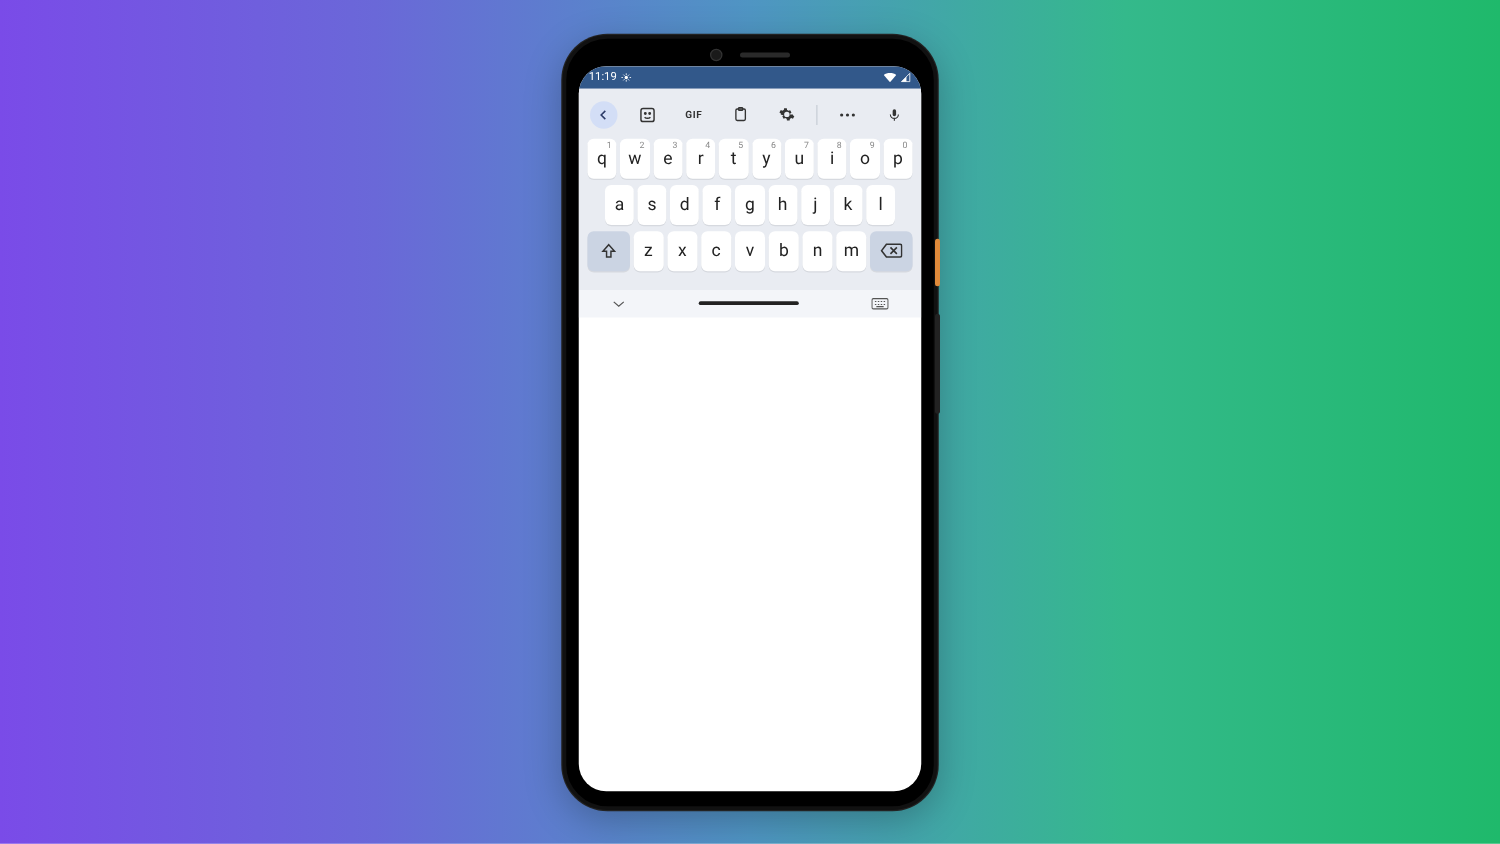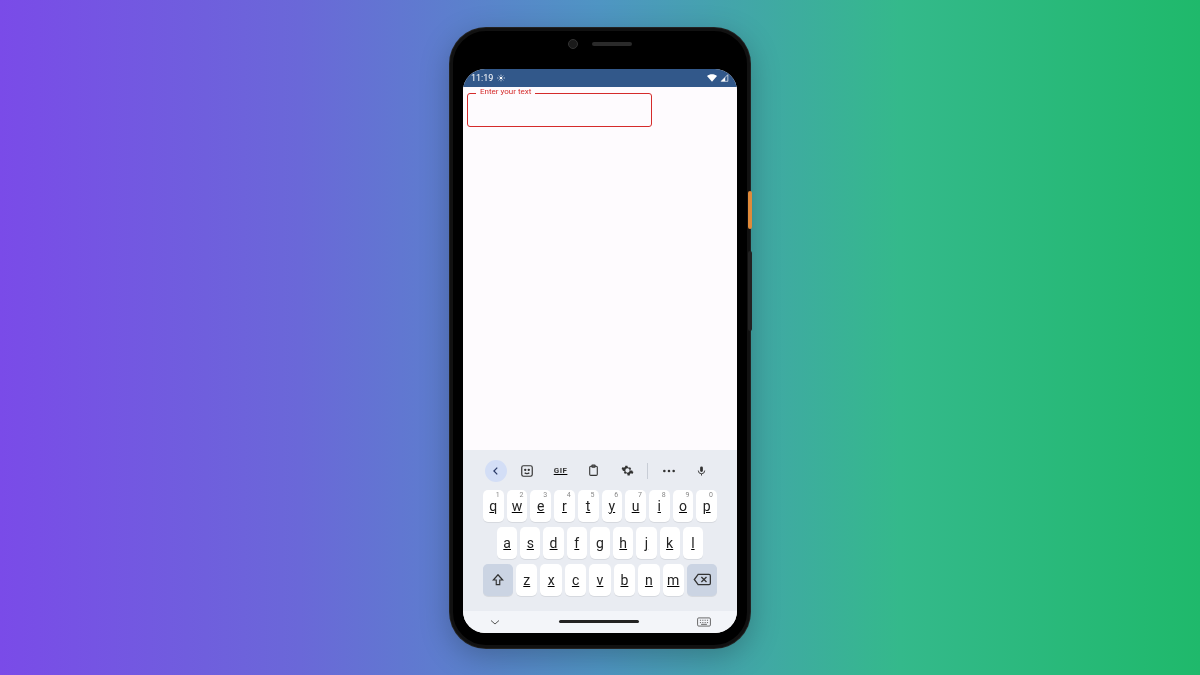--- a/index.html
+++ b/index.html
@@ -16,38 +16,38 @@
   .power-btn { position:absolute; right:-5px; top:160px; width:4px; height:38px; background:#E08A3A; border-radius:2px; }
   .vol-btn { position:absolute; right:-5px; top:220px; width:4px; height:80px; background:#222; border-radius:2px; }
   .notch {
     position:absolute; top:8px; left:50%; transform:translateX(-50%);
     display:flex; align-items:center; gap:14px;
   }
   .cam { width:10px; height:10px; background:#1a1a1a; border-radius:50%; border:1px solid #333; }
   .speaker { width:40px; height:4px; background:#2a2a2a; border-radius:3px; }
   .screen {
     position:absolute; top:22px; left:10px; right:10px; bottom:12px;
-    background:#fff; border-radius:22px; overflow:hidden; display:flex; flex-direction:column;margin-top:16px;
+    background:#fff; border-radius:22px; overflow:hidden; display:flex; flex-direction:column;
   }
   .statusbar {
     height:18px; background:#32588A; color:#fff; font-size:9px;
     display:flex; align-items:center; padding:0 8px; justify-content:space-between;
   }
   .sb-left { display:flex; align-items:center; gap:4px; }
   .sb-right { display:flex; align-items:center; gap:3px; }
   .content { flex:1; background:#FEFBFE; position:relative; }
   .field {
     position:absolute; top:6px; left:4px; width:185px; height:34px;
     border:1px solid #D52B2B; border-radius:3px;
   }
   .field-label {
     position:absolute; top:-7px; left:8px; background:#FEFBFE; color:#D52B2B;
     font-size:8px; padding:0 4px;
   }
-  .keyboard { background:#E9ECF2; padding:6px 20px 10px;text-decoration:underline; }
+  .keyboard { background:#E9ECF2; padding:6px 7px 10px; }
   .kb-toolbar {
     display:flex; align-items:center; justify-content:space-between;
     padding:4px 2px 8px; gap:4px;
   }
   .tb-btn {
     width:26px; height:22px; display:flex; align-items:center; justify-content:center;
     font-size:12px; color:#333;
   }
   .tb-back { background:#D3DEF6; border-radius:50%; width:22px; height:22px; color:#2B3A67; }
   .tb-gif { font-size:8px; font-weight:700; letter-spacing:.5px; }
@@ -102,25 +102,20 @@
         </span>
         <span>
           <svg width="9" height="8" viewBox="0 0 24 24">
               <path d="M2 22L22 2V22z" fill="none" stroke="#fff" stroke-width="2"></path>
               <path d="M2 22L14 10V22z" fill="#fff"></path>
             </svg>
         </span>
       </div>
     </div>
 
-    <div class="content">
-      <div class="field">
-        <span class="field-label">Enter your text</span>
-      </div>
-    </div>
 
     <div class="keyboard">
       <div class="kb-toolbar">
         <div class="tb-btn tb-back">
           <svg width="10" height="10" viewBox="0 0 24 24" fill="none" stroke="#2B3A67" stroke-width="3">
               <path d="M15 4l-8 8 8 8"></path>
             </svg>
         </div>
         <div class="tb-btn">
           <svg width="14" height="14" viewBox="0 0 24 24" fill="none" stroke="#333" stroke-width="2">

